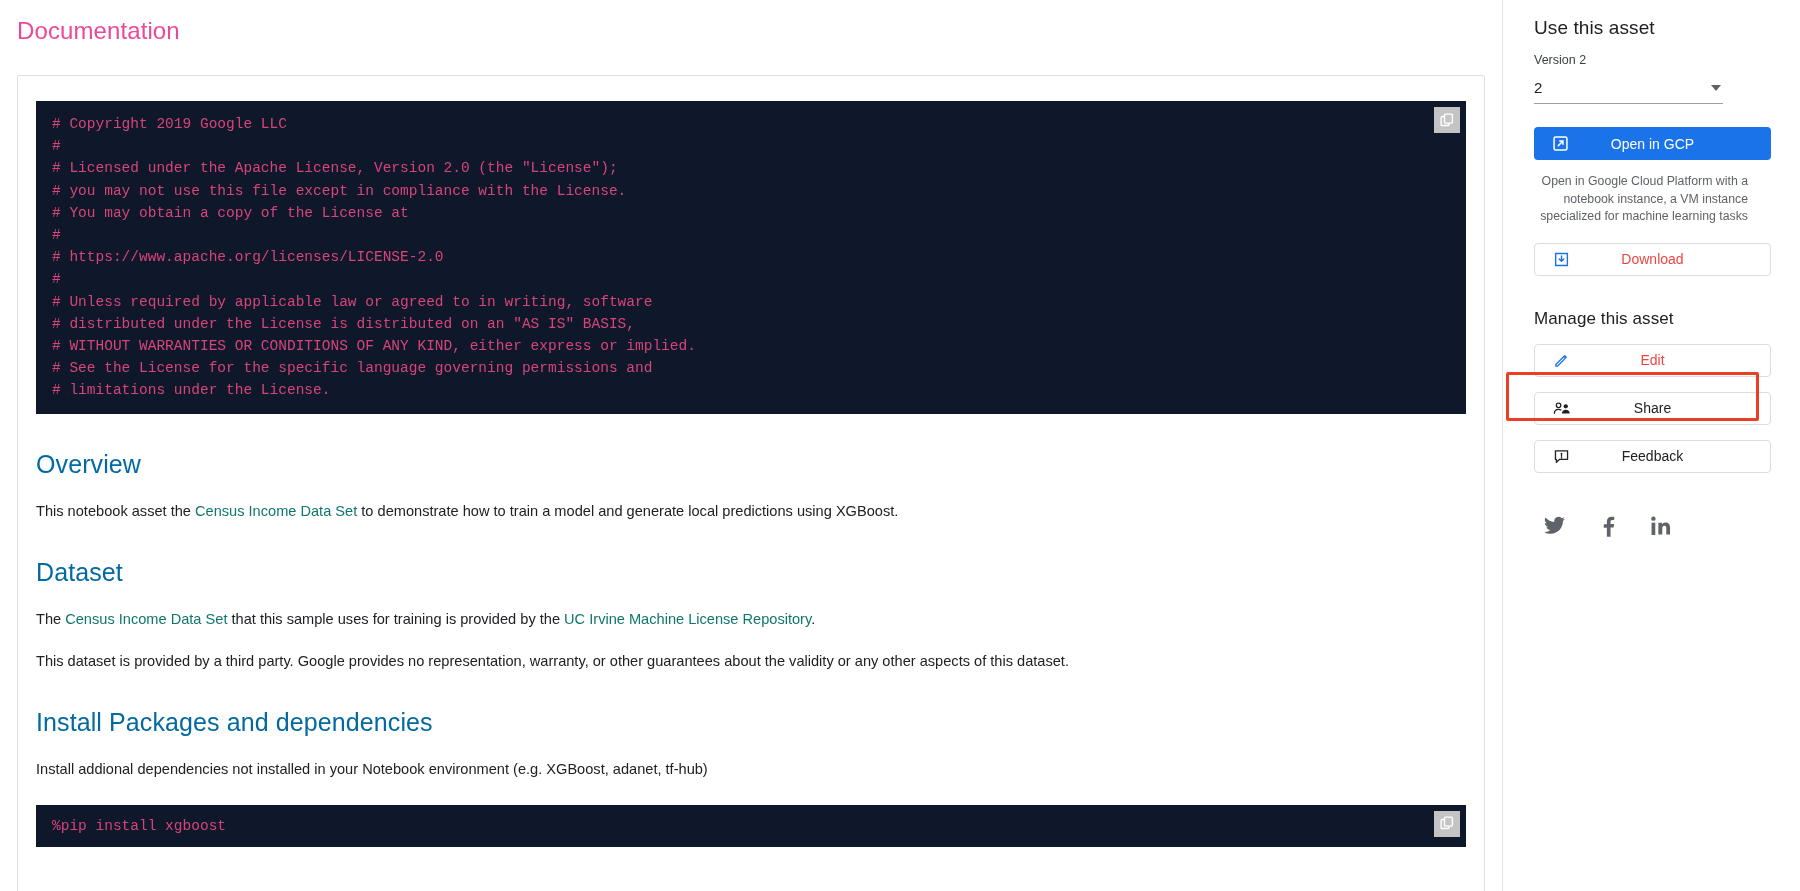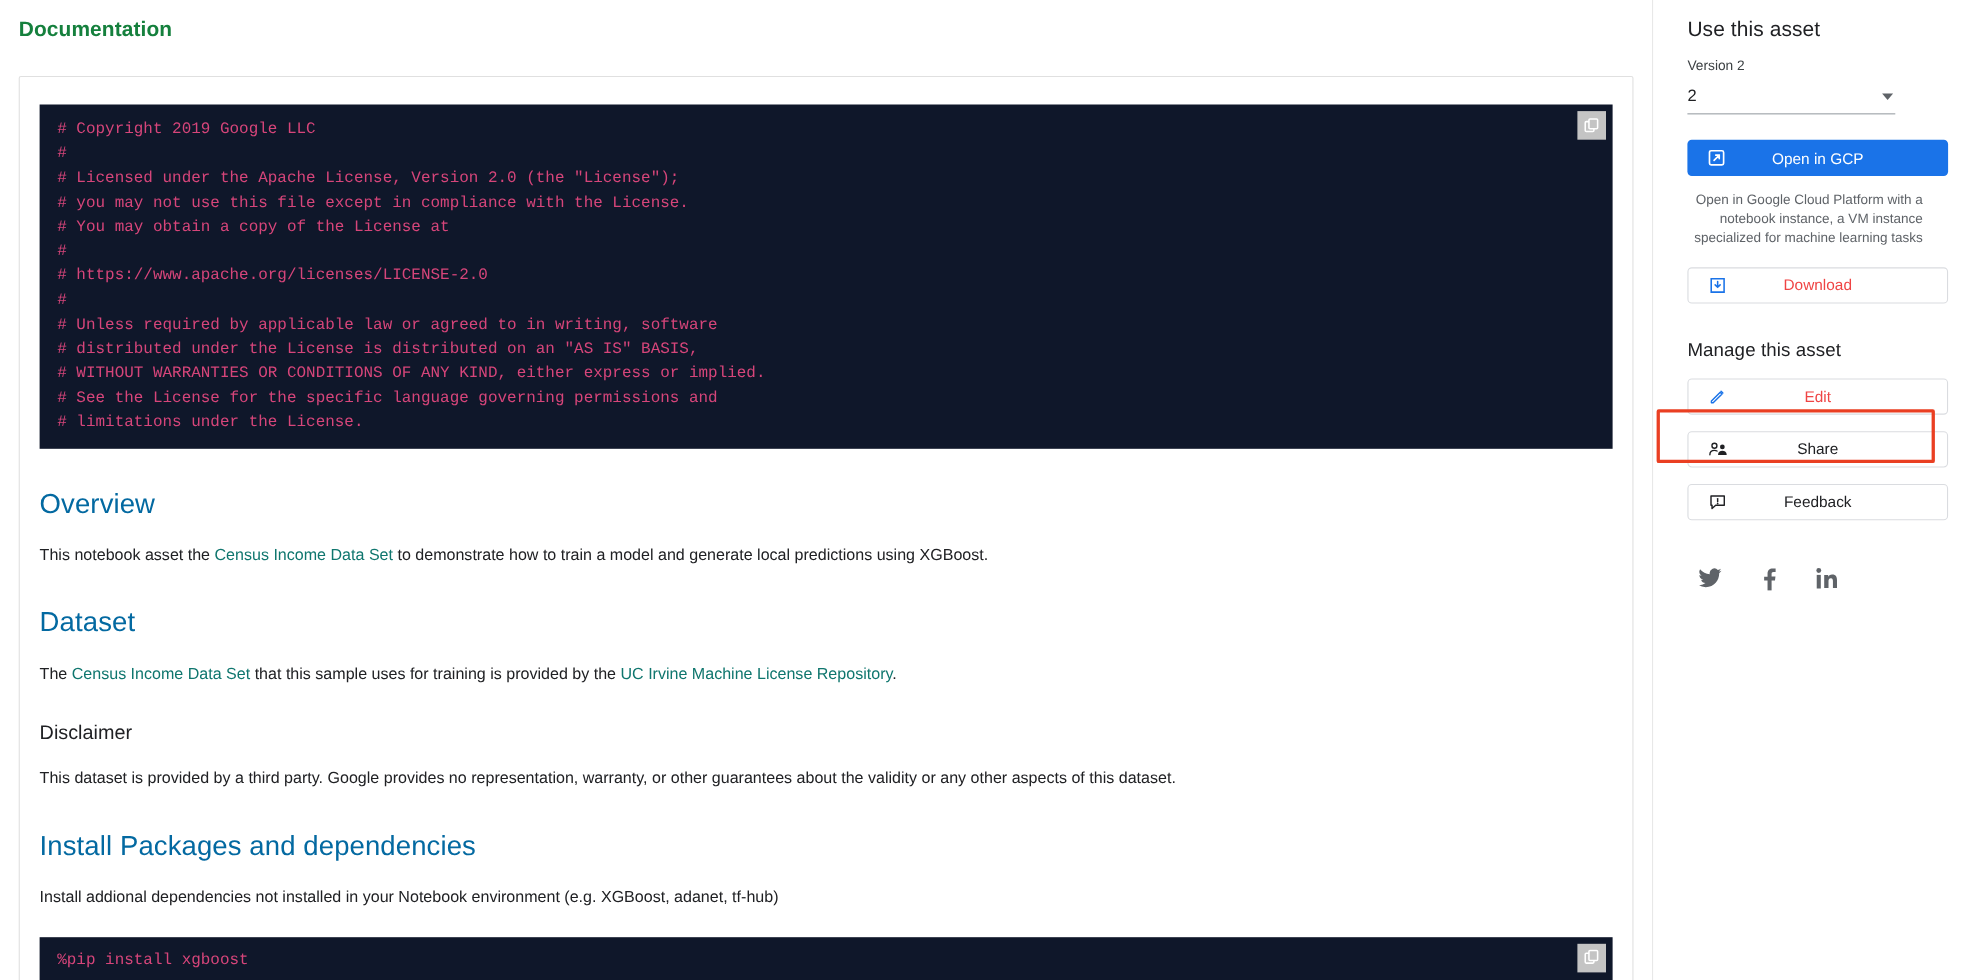--- a/index.html
+++ b/index.html
@@ -16,23 +16,23 @@
   .main-col {
     width: 1503px;
     height: 891px;
     position: relative;
     padding: 0;
     border-right: 1px solid #e3e3e3;
     background: #fff;
     overflow: hidden;
   }
   .doc-title {
-    font-size: 19px;
-    color: #15803d;
-    font-weight: 700;
+    font-size: 24px;
+    color: #ec4899;
+    font-weight: 400;
     margin: 17px 0 0 17px;
     letter-spacing: .1px;
   }
   .doc-card {
     position: relative;
     margin: 30px 17px 0 17px;
     border: 1px solid #e0e0e0;
     border-radius: 2px;
     background: #fff;
     height: 1400px;
@@ -216,21 +216,20 @@
             </svg></div></div>
 
       <div class="content">
 
         <h2 class="sec">Overview</h2>
         <p class="para"><span>This notebook asset the </span><a class="lnk" href="#">Census Income Data Set</a><span> to demonstrate how to train a model and generate local predictions using XGBoost.</span></p>
 
         <h2 class="sec">Dataset</h2>
         <p class="para"><span>The </span><a class="lnk" href="#">Census Income Data Set</a><span> that this sample uses for training is provided by the </span><a class="lnk" href="#">UC Irvine Machine License Repository</a><span>.</span></p>
 
-        <h3 class="sub">Disclaimer</h3>
         <p class="para near">This dataset is provided by a third party. Google provides no representation, warranty, or other guarantees about the validity or any other aspects of this dataset.</p>
 
         <h2 class="sec">Install Packages and dependencies</h2>
         <p class="para">Install addional dependencies not installed in your Notebook environment (e.g. XGBoost, adanet, tf-hub)</p>
       </div>
 
       <div class="code-block small"><span>%pip install xgboost</span><div class="copy-btn" title="copy"><svg width="15" height="15" viewBox="0 0 16 16">
               <rect x="1.2" y="3.8" width="8.4" height="9.6" rx="1" fill="none" stroke="#ffffff" stroke-width="1.5"></rect>
               <rect x="4.8" y="1.2" width="8.4" height="9.6" rx="1" fill="#c4c4c4" stroke="#ffffff" stroke-width="1.5"></rect>
             </svg></div></div>

